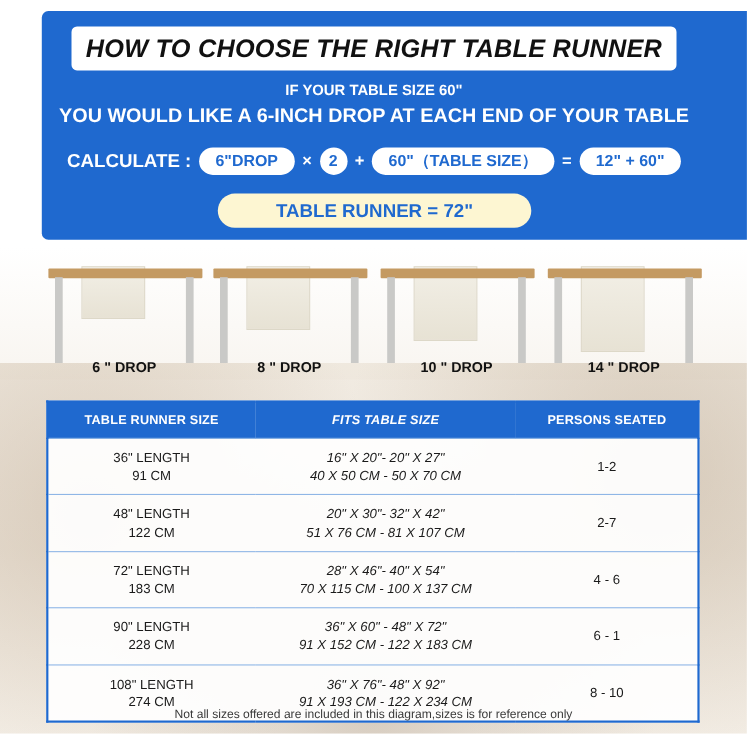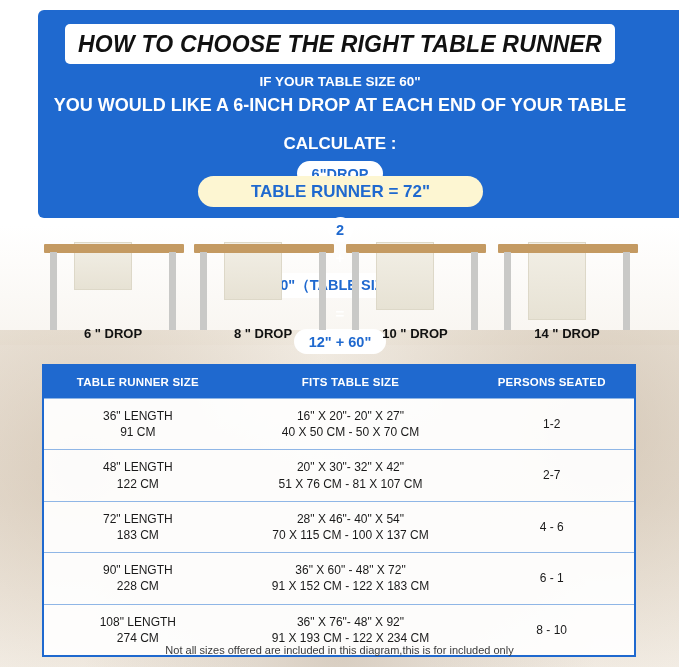--- a/index.html
+++ b/index.html
@@ -83,21 +83,20 @@
   
   .calc-row {
     position: absolute;
     left: 0;
     top: 124px;
     width: 604px;
     display: flex;
     align-items: center;
     justify-content: center;
     gap: 7px;
-    flex-direction: column;
   }
   .calc-label {
     color: #ffffff;
     font-size: 17px;
     font-weight: bold;
     white-space: nowrap;
   }
   .pill {
     background: #ffffff;
     border-radius: 13px;
@@ -215,21 +214,21 @@
   }
   .data-table tbody td {
     border-top: 1px solid #8fb6e6;
     font-size: 12px;
     color: #1a1a1a;
     text-align: center;
     padding: 9px 2px;
     line-height: 1.35;
   }
   .col1 { width: 188px; margin-left: 24px; }
-  .col2 { width: 240px; }
+  .col2 { width: 240px; font-style: italic; }
   .col3 { width: 164px; }
 
   .footnote {
     position: absolute;
     left: 0;
     top: 644px;
     width: 679px;
     text-align: center;
     font-size: 11px;
     color: #3a3a3a;
@@ -343,13 +342,13 @@
     <tr>
       <td class="col1 pre" style="white-space: pre-line;">108" LENGTH
 274 CM</td>
       <td class="col2 pre" style="white-space: pre-line;">36" X 76"- 48" X 92"
 91 X 193 CM - 122 X 234 CM</td>
       <td class="col3">8 - 10</td>
     </tr>
   </tbody>
 </table>
 
-<div class="footnote">Not all sizes offered are included in this diagram,this is for included only</div>
+<div class="footnote">Not all sizes offered are included in this diagram,sizes is for reference only</div>
 
 </body></html>

